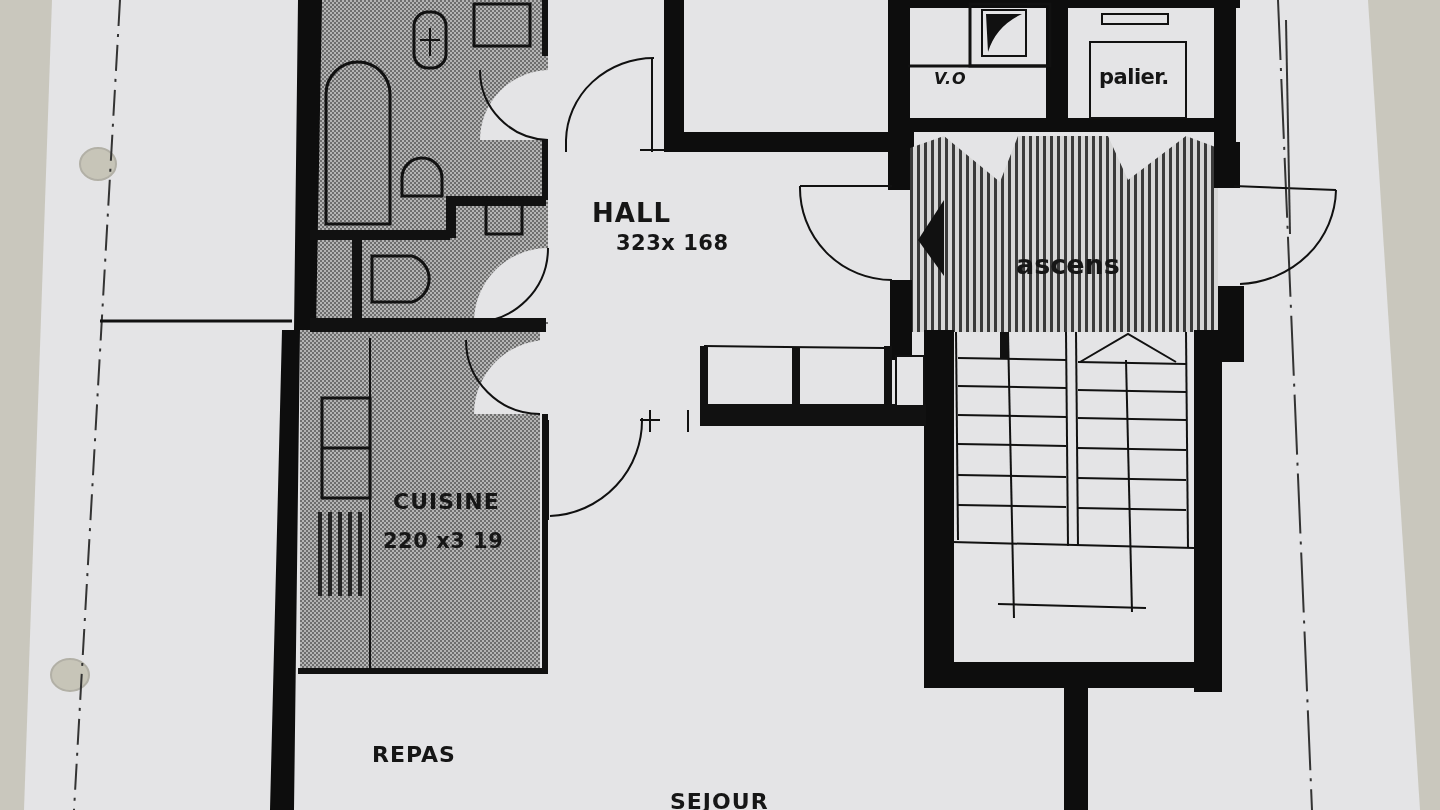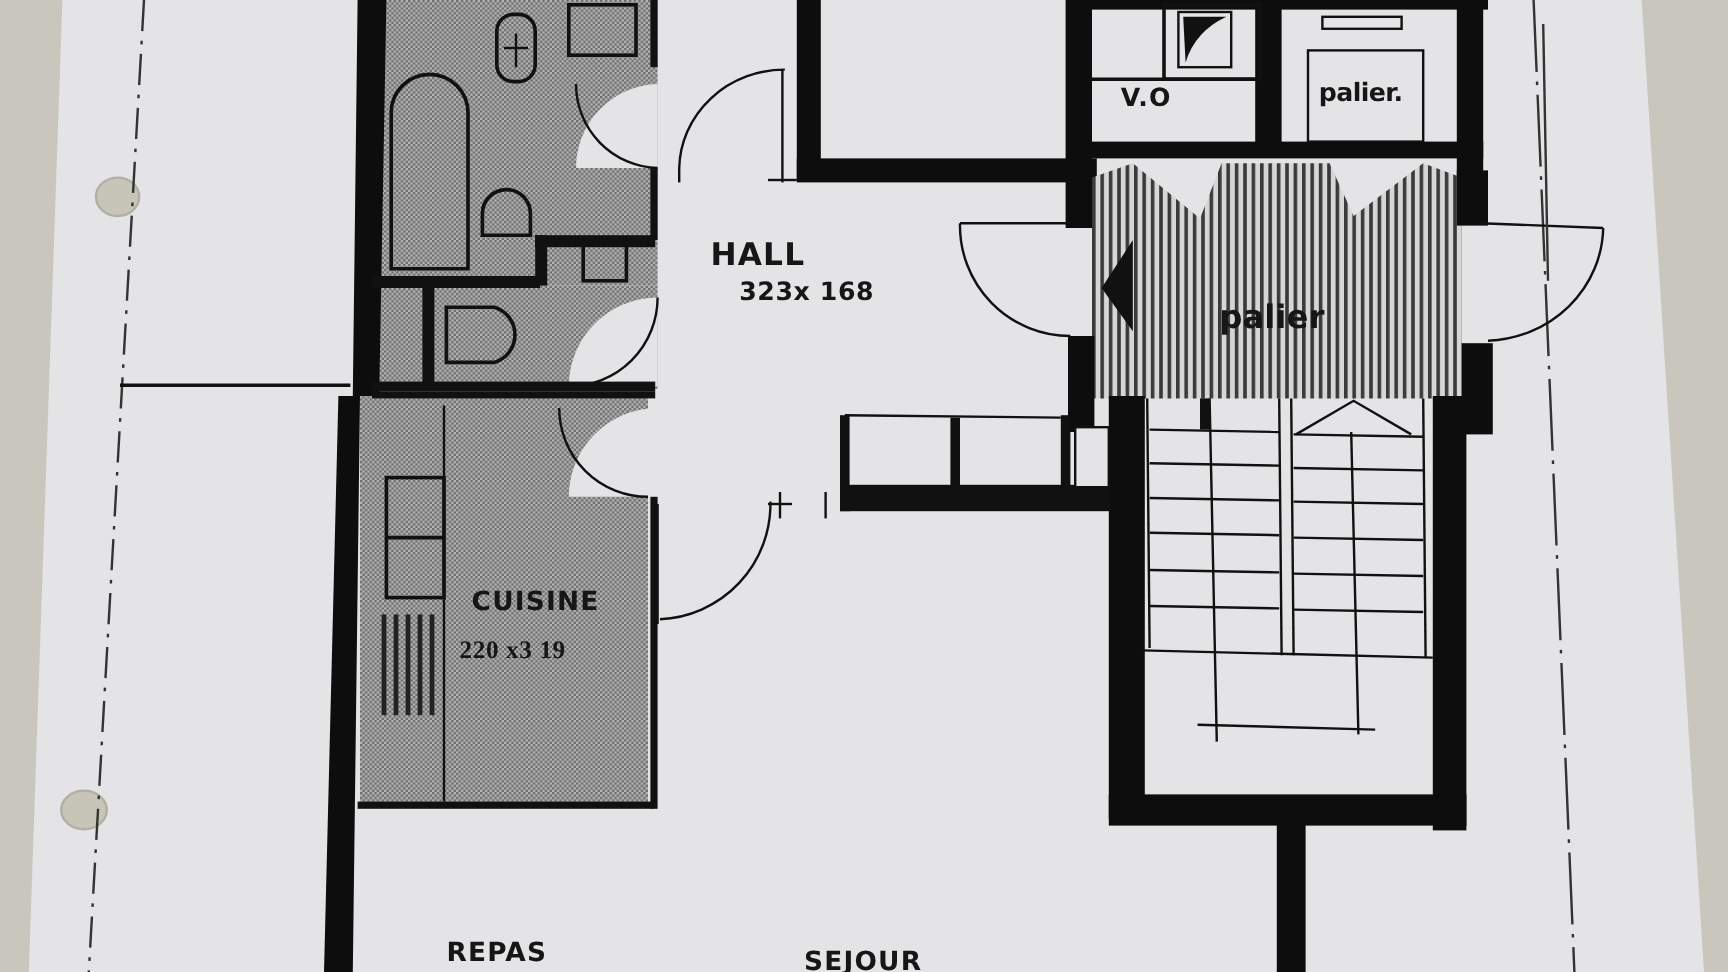--- a/index.html
+++ b/index.html
@@ -15,25 +15,25 @@
     font-family: "DejaVu Sans", sans-serif;
     font-weight: bold;
     color: #161616;
     letter-spacing: 1px;
     white-space: nowrap;
     line-height: 1;
   }
   .lbl-hall   { left: 592px; top: 200px; font-size: 26px; }
   .dim-hall   { left: 616px; top: 233px; font-size: 21px; letter-spacing: 0.5px; }
   .lbl-cuisine{ left: 381px; top: 491px; font-size: 22px; margin-left: 12px; }
-  .dim-cuisine{ left: 383px; top: 531px; font-size: 21px; letter-spacing: 0.5px; font-family: Liberation Serif, serif; }
-  .lbl-vo     { left: 934px; top: 71px;  font-size: 21px; }
+  .dim-cuisine{ left: 383px; top: 531px; font-size: 21px; letter-spacing: 0.5px; }
+  .lbl-vo     { left: 934px; top: 71px;  font-size: 16px; font-style: italic; }
   .lbl-ascens { left: 1099px; top: 67px; font-size: 21px; letter-spacing: -0.5px; }
   .lbl-palier { left: 1016px; top: 251px; font-size: 27px; letter-spacing: 0; background: transparent; }
-  .lbl-repas  { left: 372px; top: 784px; font-size: 22px; }
+  .lbl-repas  { left: 372px; top: 744px; font-size: 22px; }
   .lbl-sejour { left: 670px; top: 791px; font-size: 22px; }
 </style>
 </head>
 <body>
 
 <div id="stage">
   <svg width="1440" height="810" viewBox="0 0 1440 810" xmlns="http://www.w3.org/2000/svg">
     <defs>
       <pattern id="dots" width="4" height="4" patternUnits="userSpaceOnUse">
         <rect width="4" height="4" fill="#b4b4b4"></rect>
@@ -190,16 +190,16 @@
     </g>
   </svg>
 
   
   <div class="label lbl-hall">HALL</div>
   <div class="label dim-hall">323x 168</div>
   <div class="label lbl-cuisine">CUISINE</div>
   <div class="label dim-cuisine">220 x3 19</div>
   <div class="label lbl-vo">V.O</div>
   <div class="label lbl-ascens">palier.</div>
-  <div class="label lbl-palier">palier</div>
+  <div class="label lbl-palier">ascens</div>
   <div class="label lbl-repas">REPAS</div>
   <div class="label lbl-sejour">SEJOUR</div>
 </div>
 
 </body></html>

